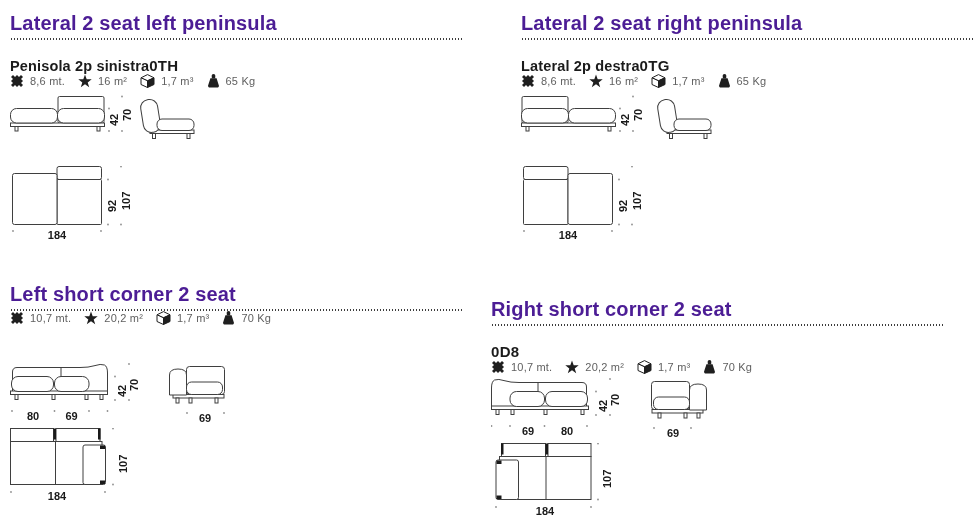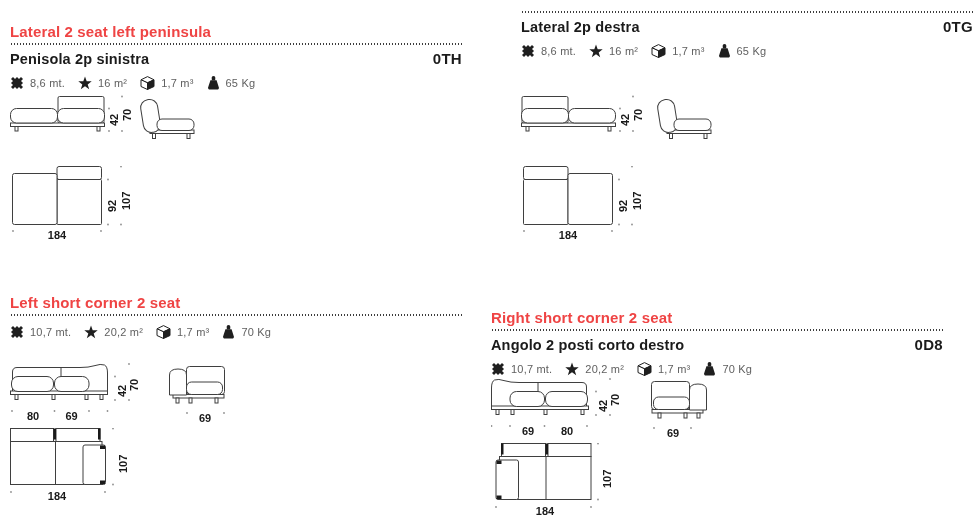--- a/index.html
+++ b/index.html
@@ -4,28 +4,28 @@
 <style>
   * { margin:0; padding:0; box-sizing:border-box; }
   html,body { background:#fff; }
   body { font-family:"Liberation Sans", sans-serif; }
   .page { position:relative; width:979px; height:530px; background:#ffffff; overflow:hidden; }
   .card { position:absolute; width:452px; }
   .card.tl { left:10px;  top:8px;   height:286px; }
   .card.tr { left:521px; top:8px;   height:286px; }
   .card.bl { left:10px;  top:279px; height:236px; }
   .card.br { left:491px; top:294px; height:236px; }
-  .title-en { margin-top:15px; font-size:15px; font-weight:bold; color:#ef4444; letter-spacing:.15px; }
+  .title-en { margin-top:4px; font-size:20px; font-weight:bold; color:#4c1d95; letter-spacing:.15px; }
   .sep { margin-top:3px; height:2px;
          background-image:radial-gradient(circle, #3d3d3d 0.7px, transparent 0.9px);
          background-size:3px 2px; background-repeat:repeat-x; }
-  .row-it { display:flex; justify-content:space-between; align-items:baseline; margin-top:5px; }
+  .row-it { display:flex; align-items:baseline; margin-top:17px; }
   .title-it { font-size:14.5px; font-weight:bold; color:#1b1b1b; letter-spacing:.15px; }
   .code { font-size:15px; font-weight:bold; color:#1b1b1b; letter-spacing:.3px; }
-  .specs { display:flex; align-items:center; margin-top:9px; }
+  .specs { display:flex; align-items:center; }
   .spec { display:flex; align-items:center; margin-right:13px; }
   .spec svg { display:block; margin-right:6px; }
   .spec .txt { font-size:11px; color:#606060; letter-spacing:.2px; }
   .drw { position:absolute; }
   svg text { font-family:"Liberation Sans", sans-serif; font-weight:bold; font-size:11px; fill:#1a1a1a; }
   .gline { stroke:#3f3f3f; fill:#ffffff; stroke-width:1; }
   .tick { fill:#8f8f8f; }
 </style>
 </head>
 <body>
@@ -154,20 +154,21 @@
         <circle class="tick" cx="109" cy="58.5" r="0.9"></circle>
       <circle class="tick" cx="1" cy="65" r="0.9"></circle>
         <circle class="tick" cx="89" cy="65" r="0.9"></circle>
       <text transform="translate(104,46) rotate(-90)">92</text>
       <text transform="translate(118,44) rotate(-90)">107</text>
       <text x="45" y="73" text-anchor="middle">184</text>
     </svg>
   </div>
 
   <div class="card tr">
+    <div class="title-en">Lateral 2 seat right peninsula</div>
     <div class="sep"></div>
     <div class="row-it">
       <span class="title-it">Lateral 2p destra</span>
       <span class="code">0TG</span>
     </div>
     <div class="specs">
       <span class="spec">
           <svg width="14" height="14" viewBox="0 0 14 14">
             <use href="#sym-fabric"></use>
           </svg>
@@ -280,21 +281,20 @@
         <circle class="tick" cx="95" cy="64" r="0.9"></circle>
       <text transform="translate(117,45) rotate(-90)">107</text>
       <text x="47" y="72" text-anchor="middle">184</text>
     </svg>
   </div>
 
   <div class="card br">
     <div class="title-en">Right short corner 2 seat</div>
     <div class="sep"></div>
     <div class="row-it">
-      <span class="title-it">Angolo 2 posti corto destro</span>
       <span class="code">0D8</span>
     </div>
     <div class="specs">
       <span class="spec">
           <svg width="14" height="14" viewBox="0 0 14 14">
             <use href="#sym-fabric"></use>
           </svg>
           <span class="txt">10,7 mt.</span>
         </span>
       <span class="spec">

